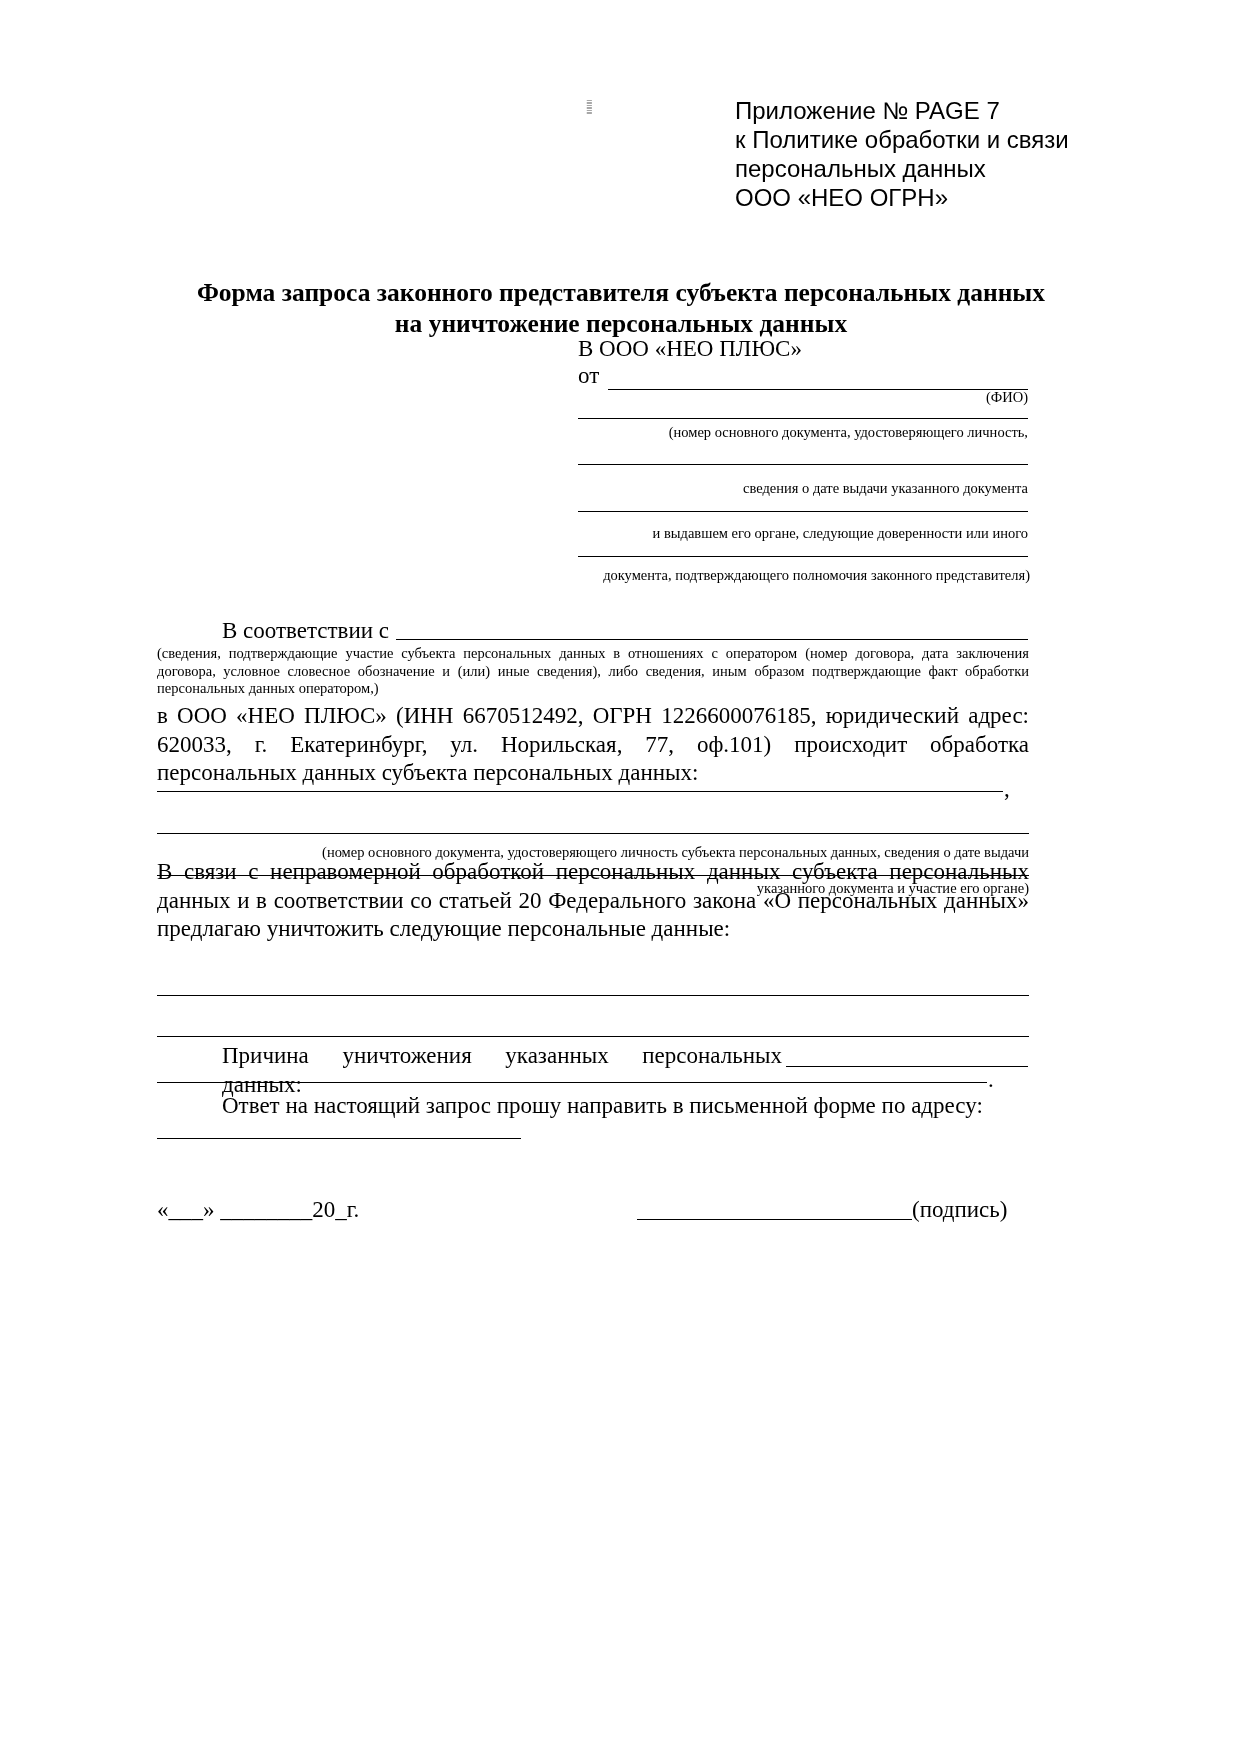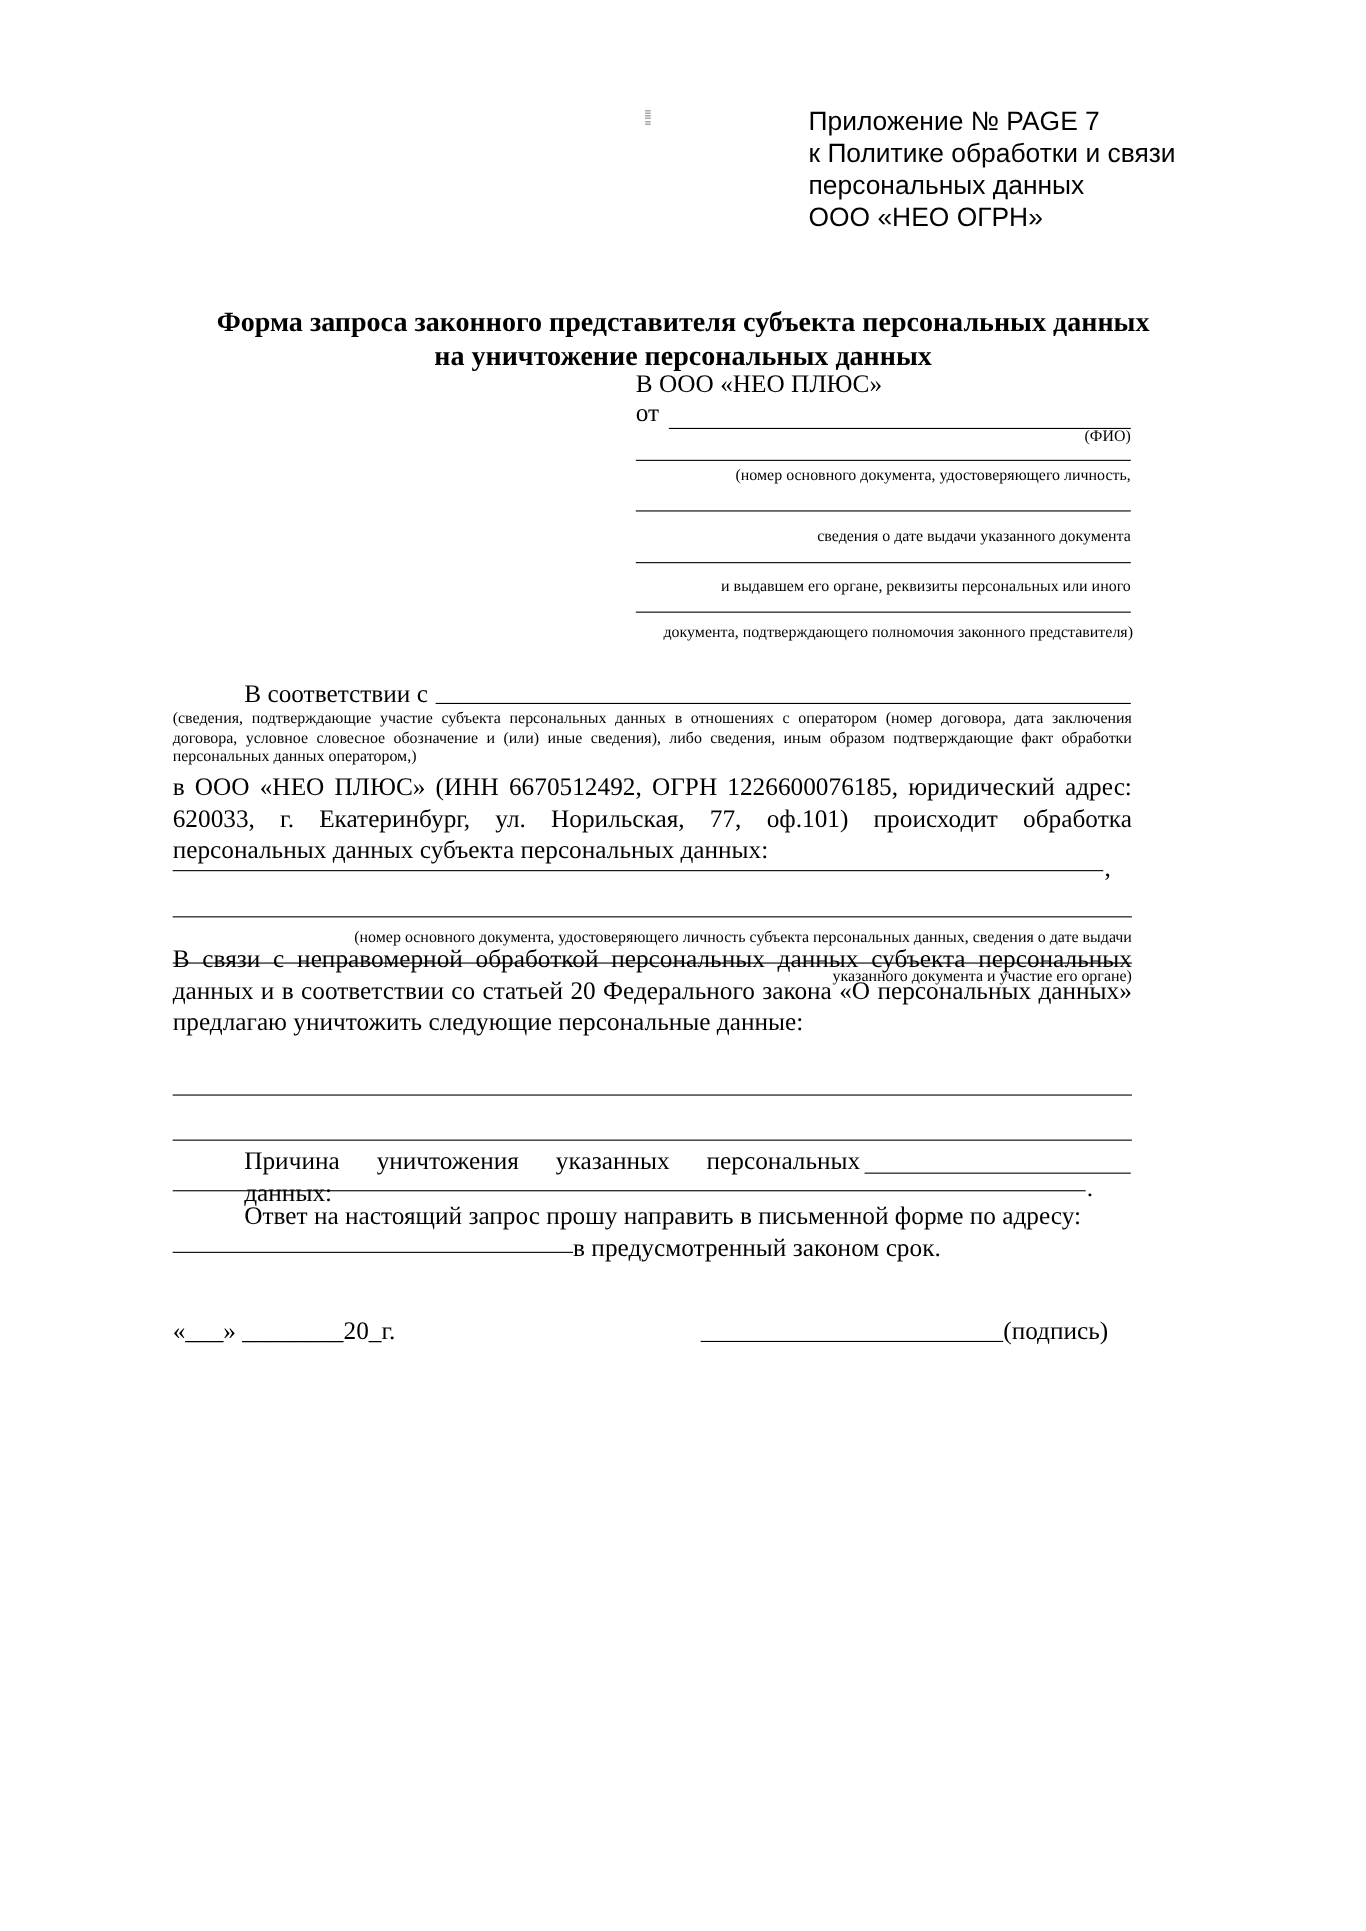--- a/index.html
+++ b/index.html
@@ -138,21 +138,21 @@
   <div class="rule" style="top:389px; left:608px; width:420px;"></div>
   <div class="caption" style="top:388px; left:608px; width:420px;">(ФИО)</div>
 
   <div class="rule" style="top:418px; left:578px; width:450px;"></div>
   <div class="caption" style="top:423px; left:578px; width:450px;">(номер основного документа, удостоверяющего личность,</div>
 
   <div class="rule" style="top:464px; left:578px; width:450px;"></div>
   <div class="caption" style="top:479px; left:578px; width:450px;">сведения о дате выдачи указанного документа</div>
 
   <div class="rule" style="top:511px; left:578px; width:450px;"></div>
-  <div class="caption" style="top:524px; left:578px; width:450px;">и выдавшем его органе, реквизиты персональных или иного</div>
+  <div class="caption" style="top:524px; left:578px; width:450px;">и выдавшем его органе, следующие доверенности или иного</div>
 
   <div class="rule" style="top:556px; left:578px; width:450px;"></div>
   <div class="caption" style="top:566px; left:578px; width:452px;">документа, подтверждающего полномочия законного представителя)</div>
 
   <div class="para" style="top:617px; left:222px; width:330px;">В соответствии с</div>
   <div class="rule" style="top:639px; left:396px; width:632px;"></div>
 
   <div class="small-note" style="top:645px; left:157px; width:872px;">(сведения, подтверждающие участие субъекта персональных данных в отношениях с оператором (номер договора, дата заключения договора, условное словесное обозначение и (или) иные сведения), либо сведения, иным образом подтверждающие факт обработки персональных данных оператором,)</div>
 
   <div class="para" style="top:702px; left:157px; width:872px;">в ООО «НЕО ПЛЮС» (ИНН 6670512492, ОГРН 1226600076185, юридический адрес: 620033, г. Екатеринбург, ул. Норильская, 77, оф.101) происходит обработка персональных данных субъекта персональных данных:</div>
@@ -171,19 +171,18 @@
   <div class="rule" style="top:995px; left:157px; width:872px;"></div>
   <div class="rule" style="top:1036px; left:157px; width:872px;"></div>
 
   <div class="para" style="top:1042px; left:222px; width:560px;">Причина уничтожения указанных персональных данных:</div>
   <div class="rule" style="top:1066px; left:786px; width:242px;"></div>
   <div class="rule" style="top:1082px; left:157px; width:830px;"></div>
   <div class="para" style="top:1066px; left:988px; width:20px;">.</div>
 
   <div class="para" style="top:1092px; left:222px; width:790px;">Ответ на настоящий запрос прошу направить в письменной форме по адресу:</div>
   <div class="rule" style="top:1138px; left:157px; width:364px;"></div>
-  <div class="para" style="top:1121px; left:521px; width:420px;">в предусмотренный законом срок.</div>
 
   <div class="sig-row" style="top:1196px; left:157px; width:300px;">«___» ________20_г.</div>
   <div class="rule" style="top:1219px; left:637px; width:275px;"></div>
   <div class="sig-row" style="top:1196px; left:912px; width:160px;">(подпись)</div>
 
 </div>
 
 </body></html>

